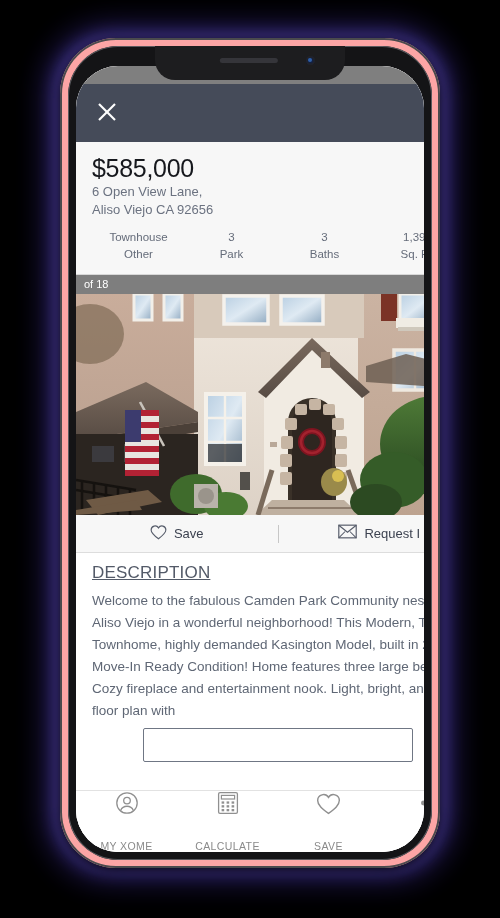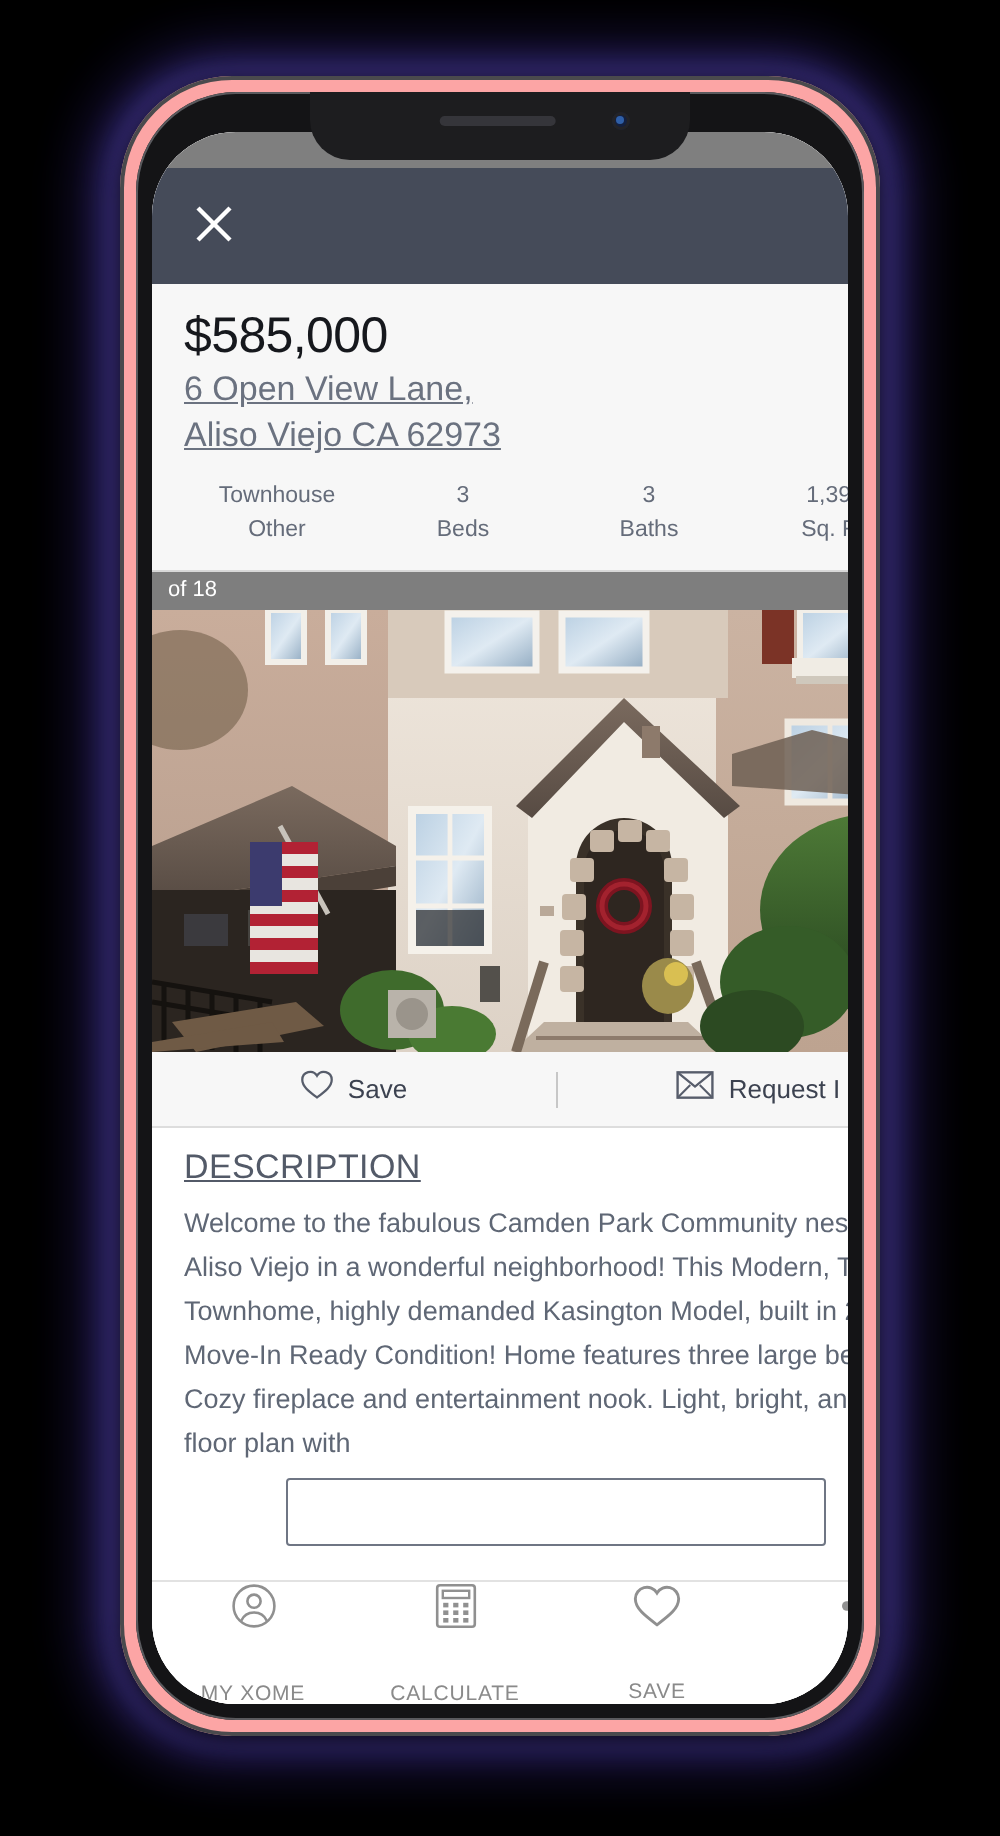--- a/index.html
+++ b/index.html
@@ -114,25 +114,24 @@
     border-bottom: 1px solid #d8d8d8;
   }
   .price {
     font-size: 25px;
     color: #16181d;
     letter-spacing: -.3px;
     line-height: 1.15;
     font-weight: 400;
   }
   .address-line {
-    font-size: 17px;
+    font-size: 13px;
     color: #6b7280;
     line-height: 1.38;
     white-space: nowrap;
-    text-decoration: underline;
   }
   .stats {
     display: flex;
     margin-top: 10px;
     padding-bottom: 11px;
   }
   .stat {
     flex: 1;
     text-align: center;
   }
@@ -321,30 +320,30 @@
             <svg width="30" height="30" viewBox="0 0 30 30">
               <line x1="7" y1="7" x2="23" y2="23" stroke="#ffffff" stroke-width="2.2"></line>
               <line x1="23" y1="7" x2="7" y2="23" stroke="#ffffff" stroke-width="2.2"></line>
             </svg>
           </div>
         </div>
 
         <div class="info-card">
           <div class="price">$585,000</div>
           <div class="address-line">6 Open View Lane,</div>
-          <div class="address-line">Aliso Viejo CA 62973</div>
+          <div class="address-line">Aliso Viejo CA 92656</div>
 
           <div class="stats">
             <div class="stat">
               <span class="v">Townhouse</span>
               <span class="l">Other</span>
             </div>
             <div class="stat">
               <span class="v">3</span>
-              <span class="l">Beds</span>
+              <span class="l">Park</span>
             </div>
             <div class="stat">
               <span class="v">3</span>
               <span class="l">Baths</span>
             </div>
             <div class="stat">
               <span class="v">1,390</span>
               <span class="l">Sq. Ft.</span>
             </div>
           </div>

